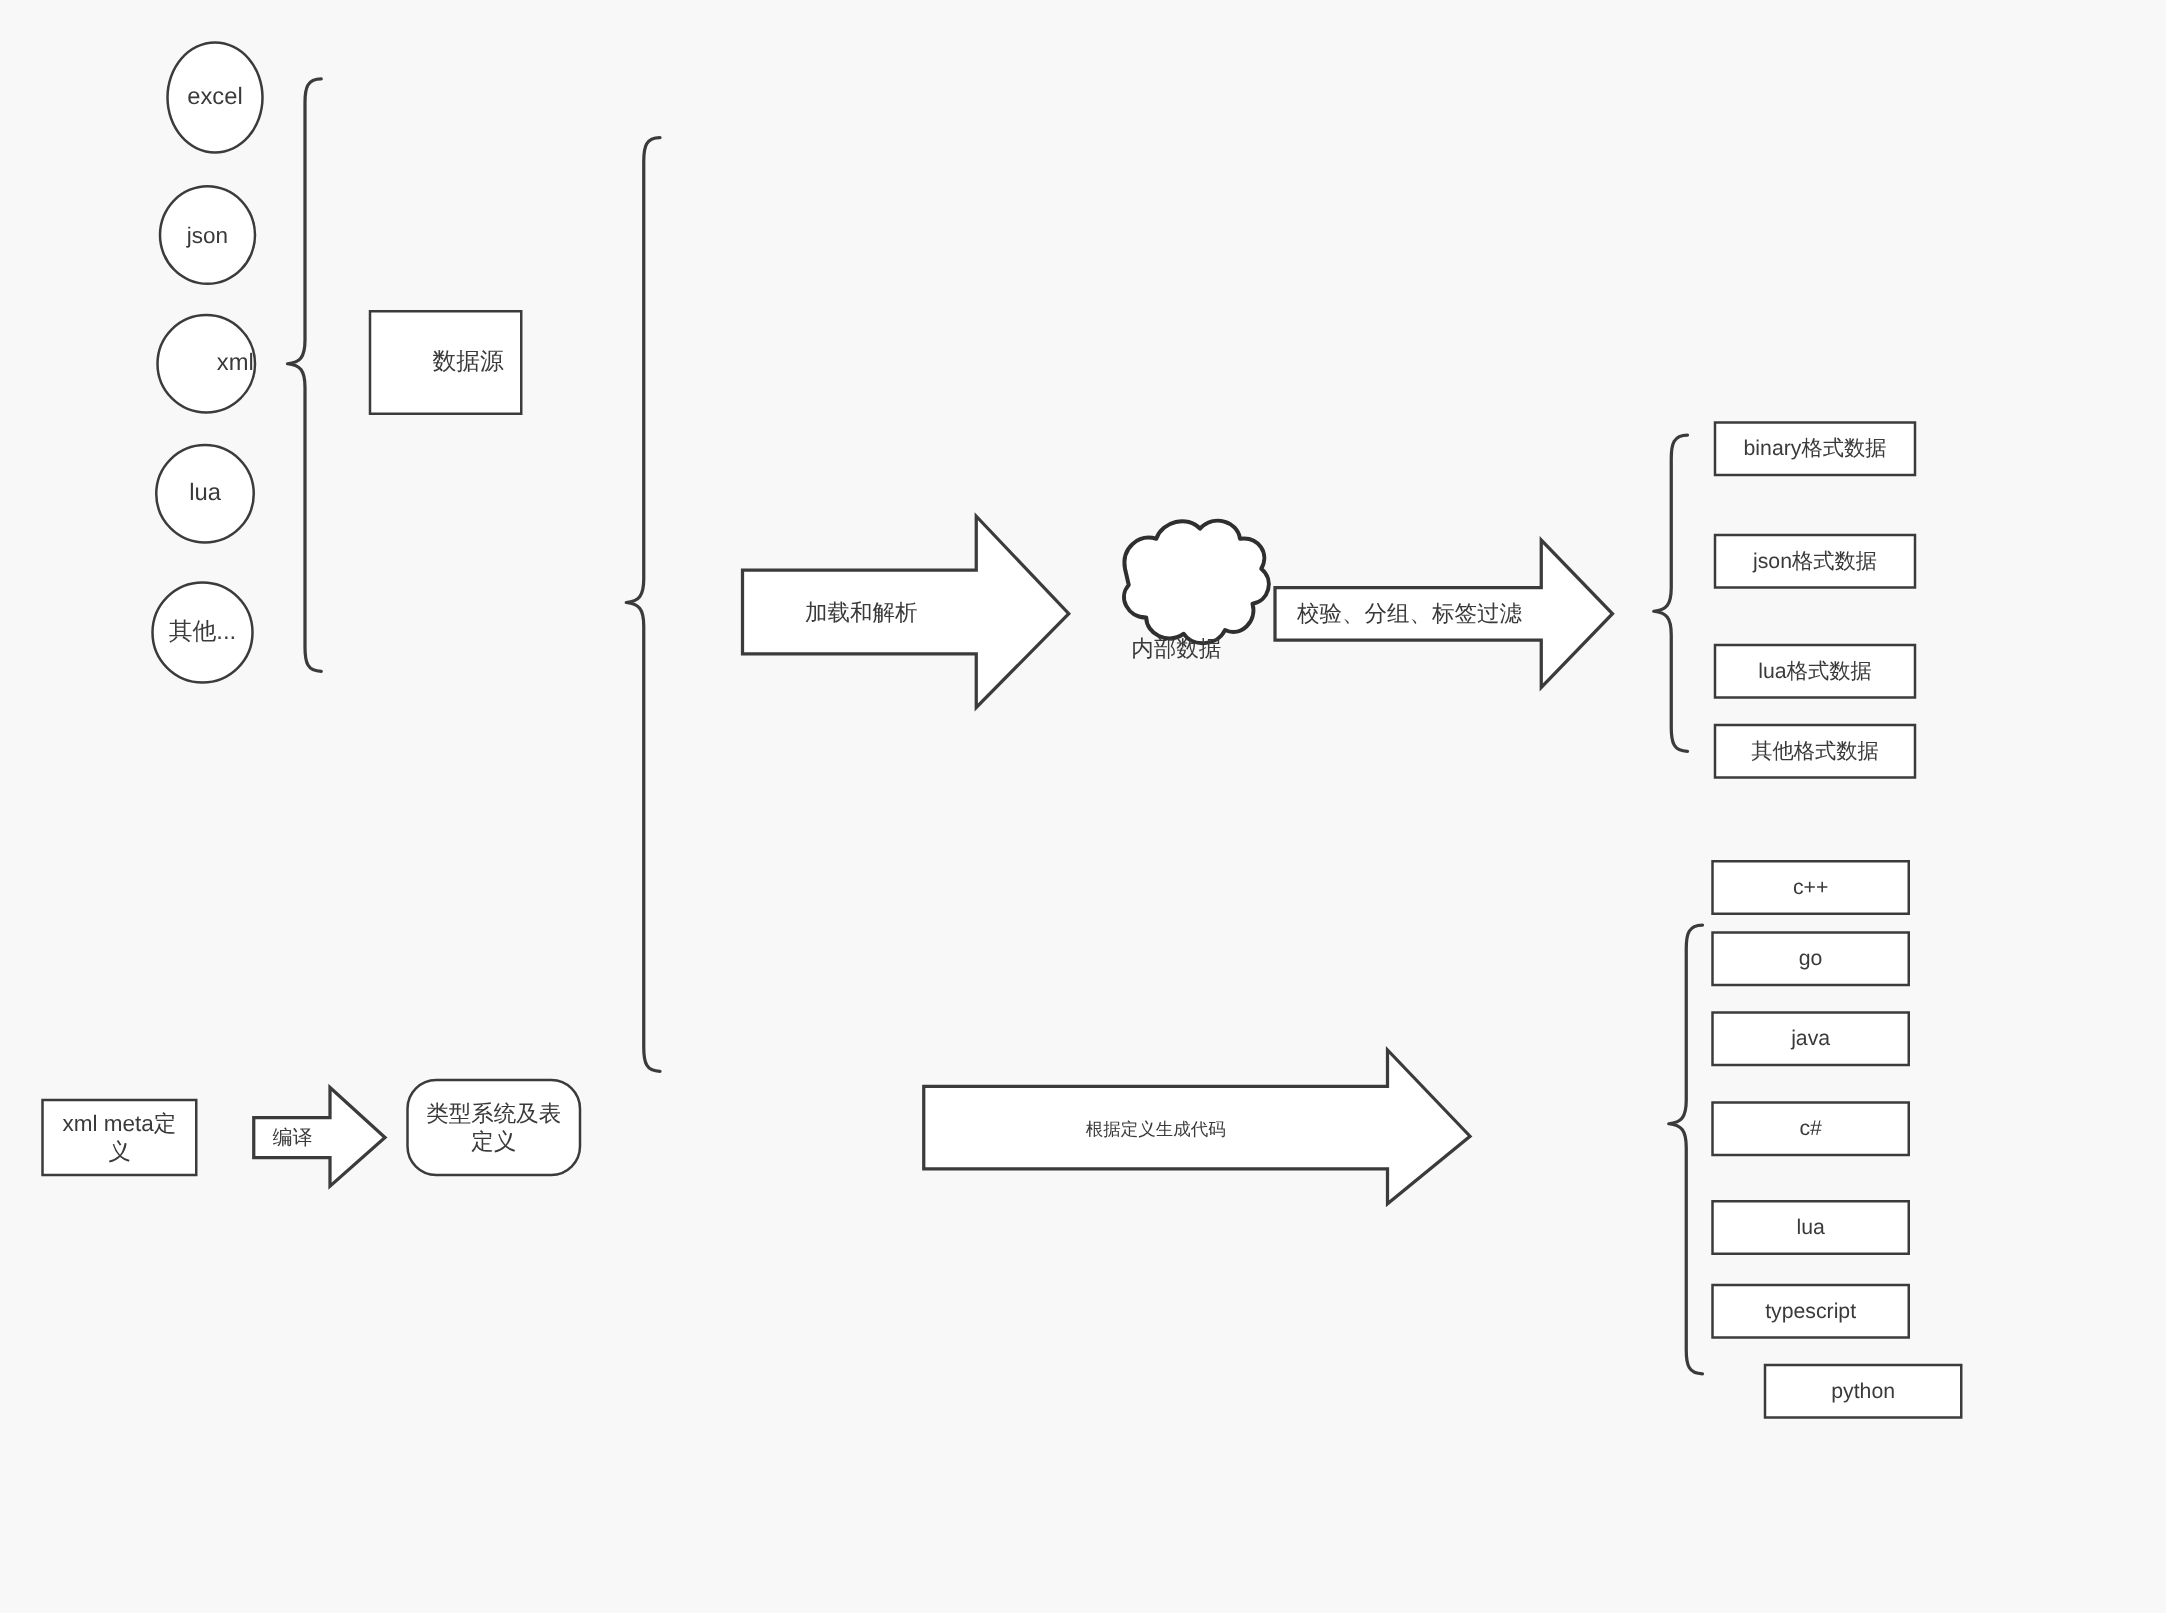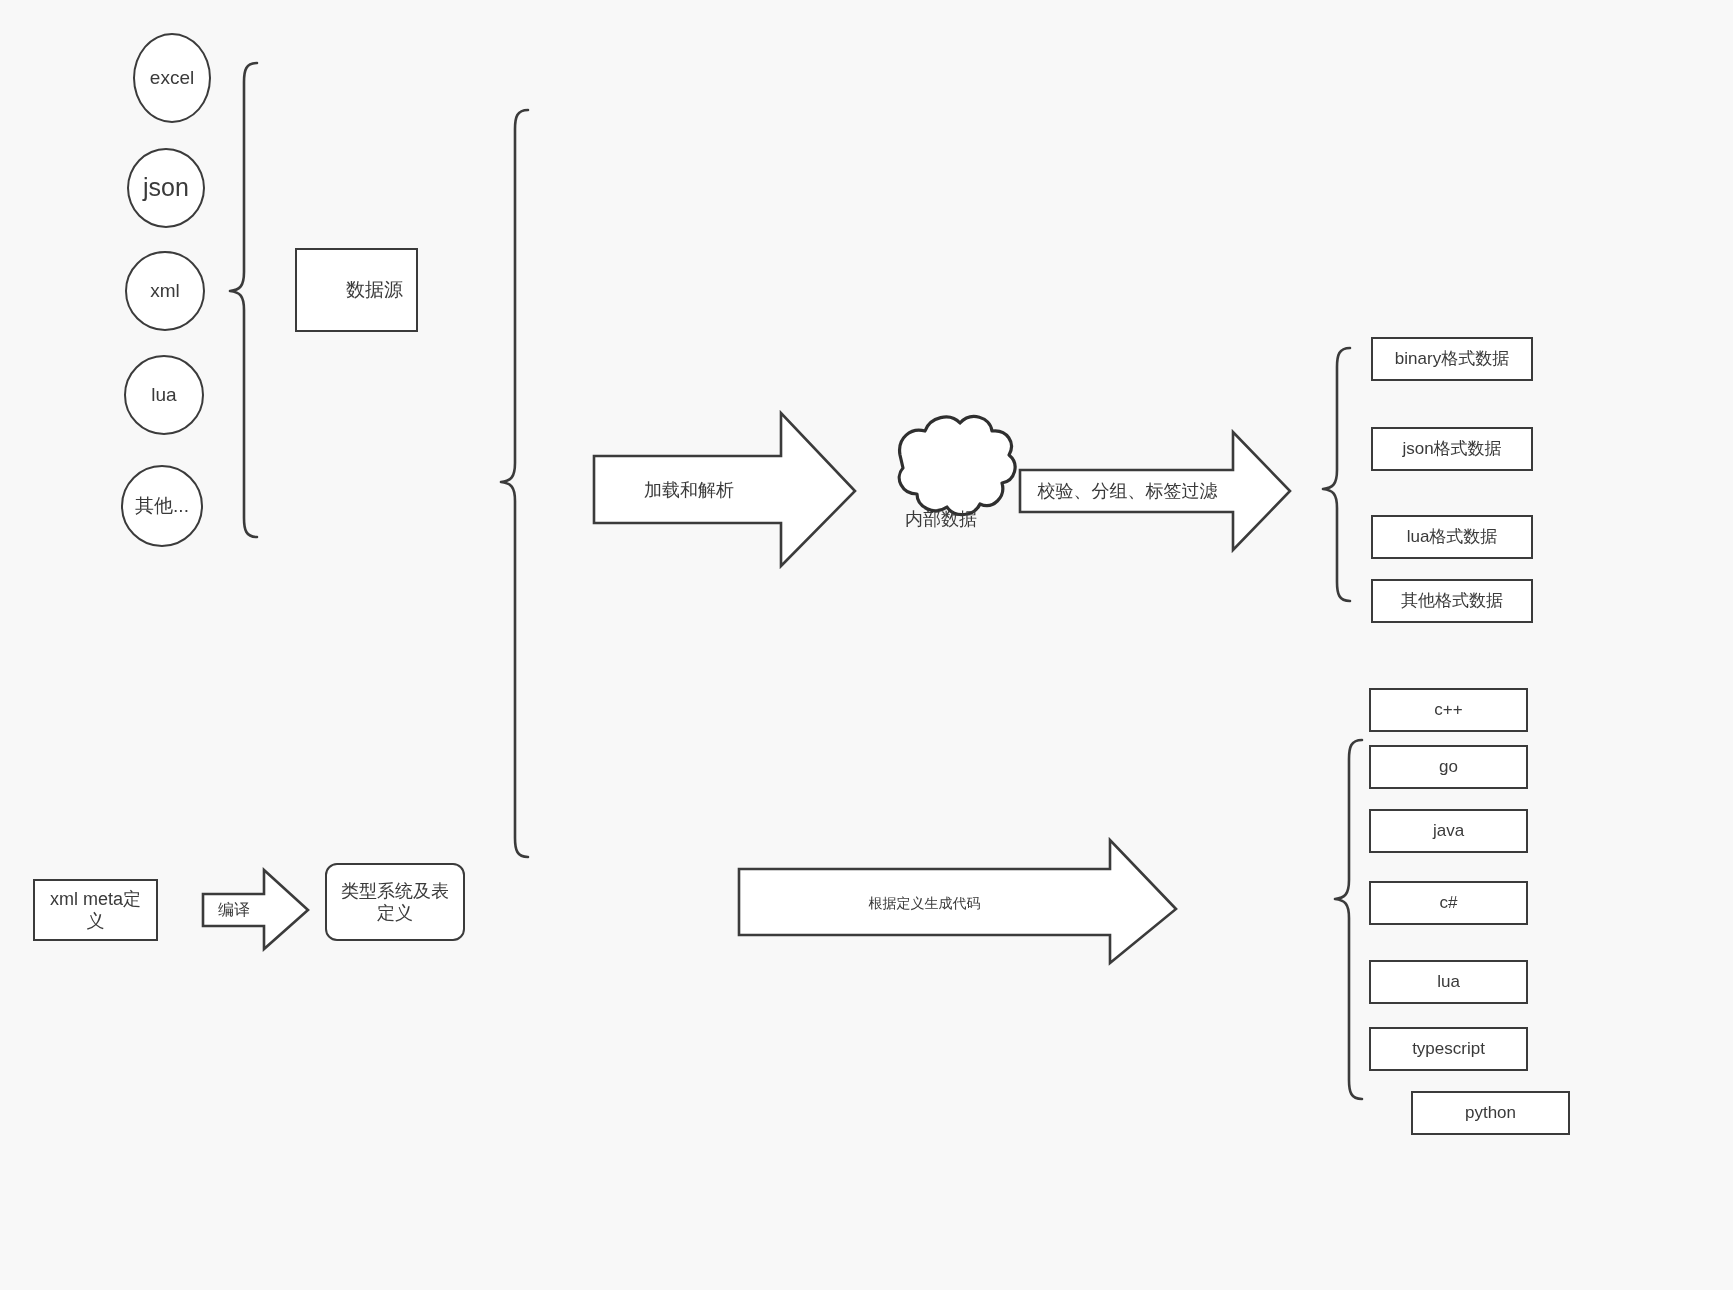--- a/index.html
+++ b/index.html
@@ -10,40 +10,40 @@
     color:#333333;
     position:relative;
     overflow:hidden;
   }
   .canvas{position:absolute;left:0;top:0;width:1733px;height:1290px;}
   .node{position:absolute;box-sizing:border-box;display:flex;align-items:center;
         justify-content:center;text-align:center;background:#ffffff;
         border:2.5px solid #3b3b3b;color:#3a3a3a;line-height:1.25;}
   .ellipse{border-radius:50%;}
   .rect{}
-  .rounded{border-radius:12px;}
+  .rounded{border-radius:24px;}
   .lbl{position:absolute;display:flex;align-items:center;justify-content:center;
        text-align:center;color:#3a3a3a;pointer-events:none;}
   svg{position:absolute;left:0;top:0;overflow:visible;}
   .stroke{fill:none;stroke:#3b3b3b;stroke-width:2.6;stroke-linecap:round;stroke-linejoin:round;}
   .arrowshape{fill:#ffffff;stroke:#3b3b3b;stroke-width:2.6;stroke-linejoin:miter;}
   .cloudshape{fill:#ffffff;stroke:#2f2f2f;stroke-width:3.2;stroke-linejoin:round;}
 </style>
 </head>
 <body>
 
 <div class="canvas">
 
   <div class="node ellipse" style="left:133px;top:33px;width:78px;height:90px;font-size:19px;">
     <span>excel</span>
   </div>
-  <div class="node ellipse" style="left:127px;top:148px;width:78px;height:80px;font-size:25px;justify-content:center;">
+  <div class="node ellipse" style="left:127px;top:148px;width:78px;height:80px;font-size:18px;justify-content:center;">
     <span>json</span>
   </div>
-  <div class="node ellipse" style="left:125px;top:251px;width:80px;height:80px;font-size:19px;">
+  <div class="node ellipse" style="left:125px;top:251px;width:80px;height:80px;font-size:19px;justify-content:flex-end;">
     <span>xml</span>
   </div>
   <div class="node ellipse" style="left:124px;top:355px;width:80px;height:80px;font-size:19px;">
     <span>lua</span>
   </div>
   <div class="node ellipse" style="left:121px;top:465px;width:82px;height:82px;font-size:19px;">
     <span>其他...</span>
   </div>
 
   <svg width="1733" height="1290">

